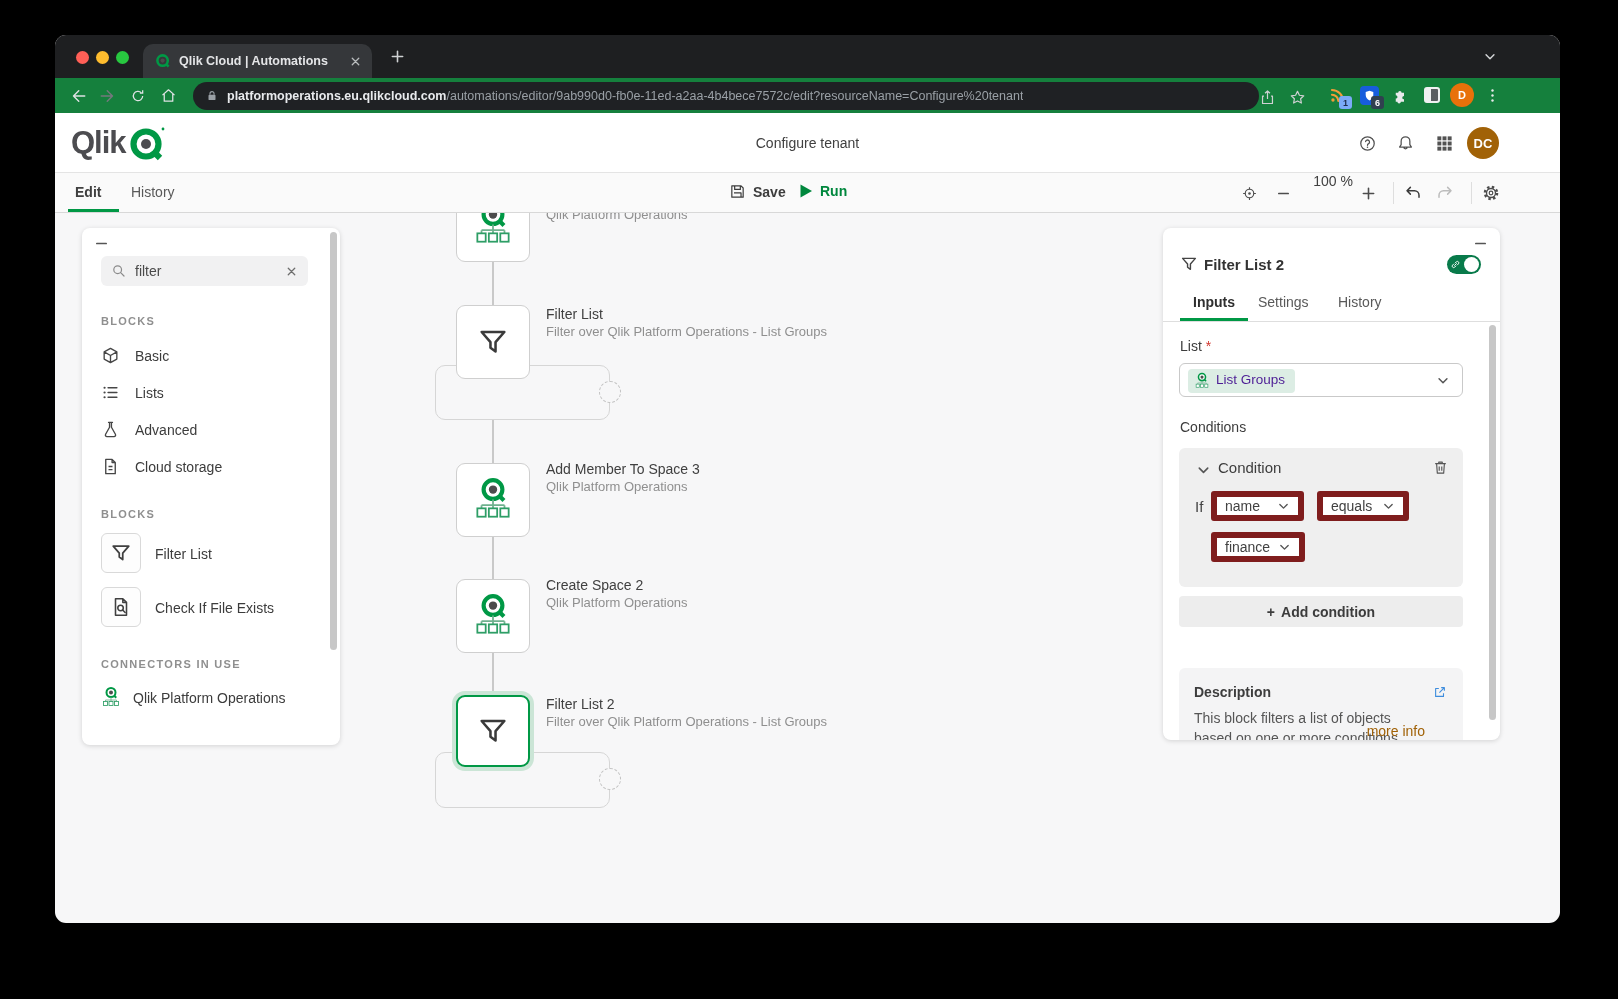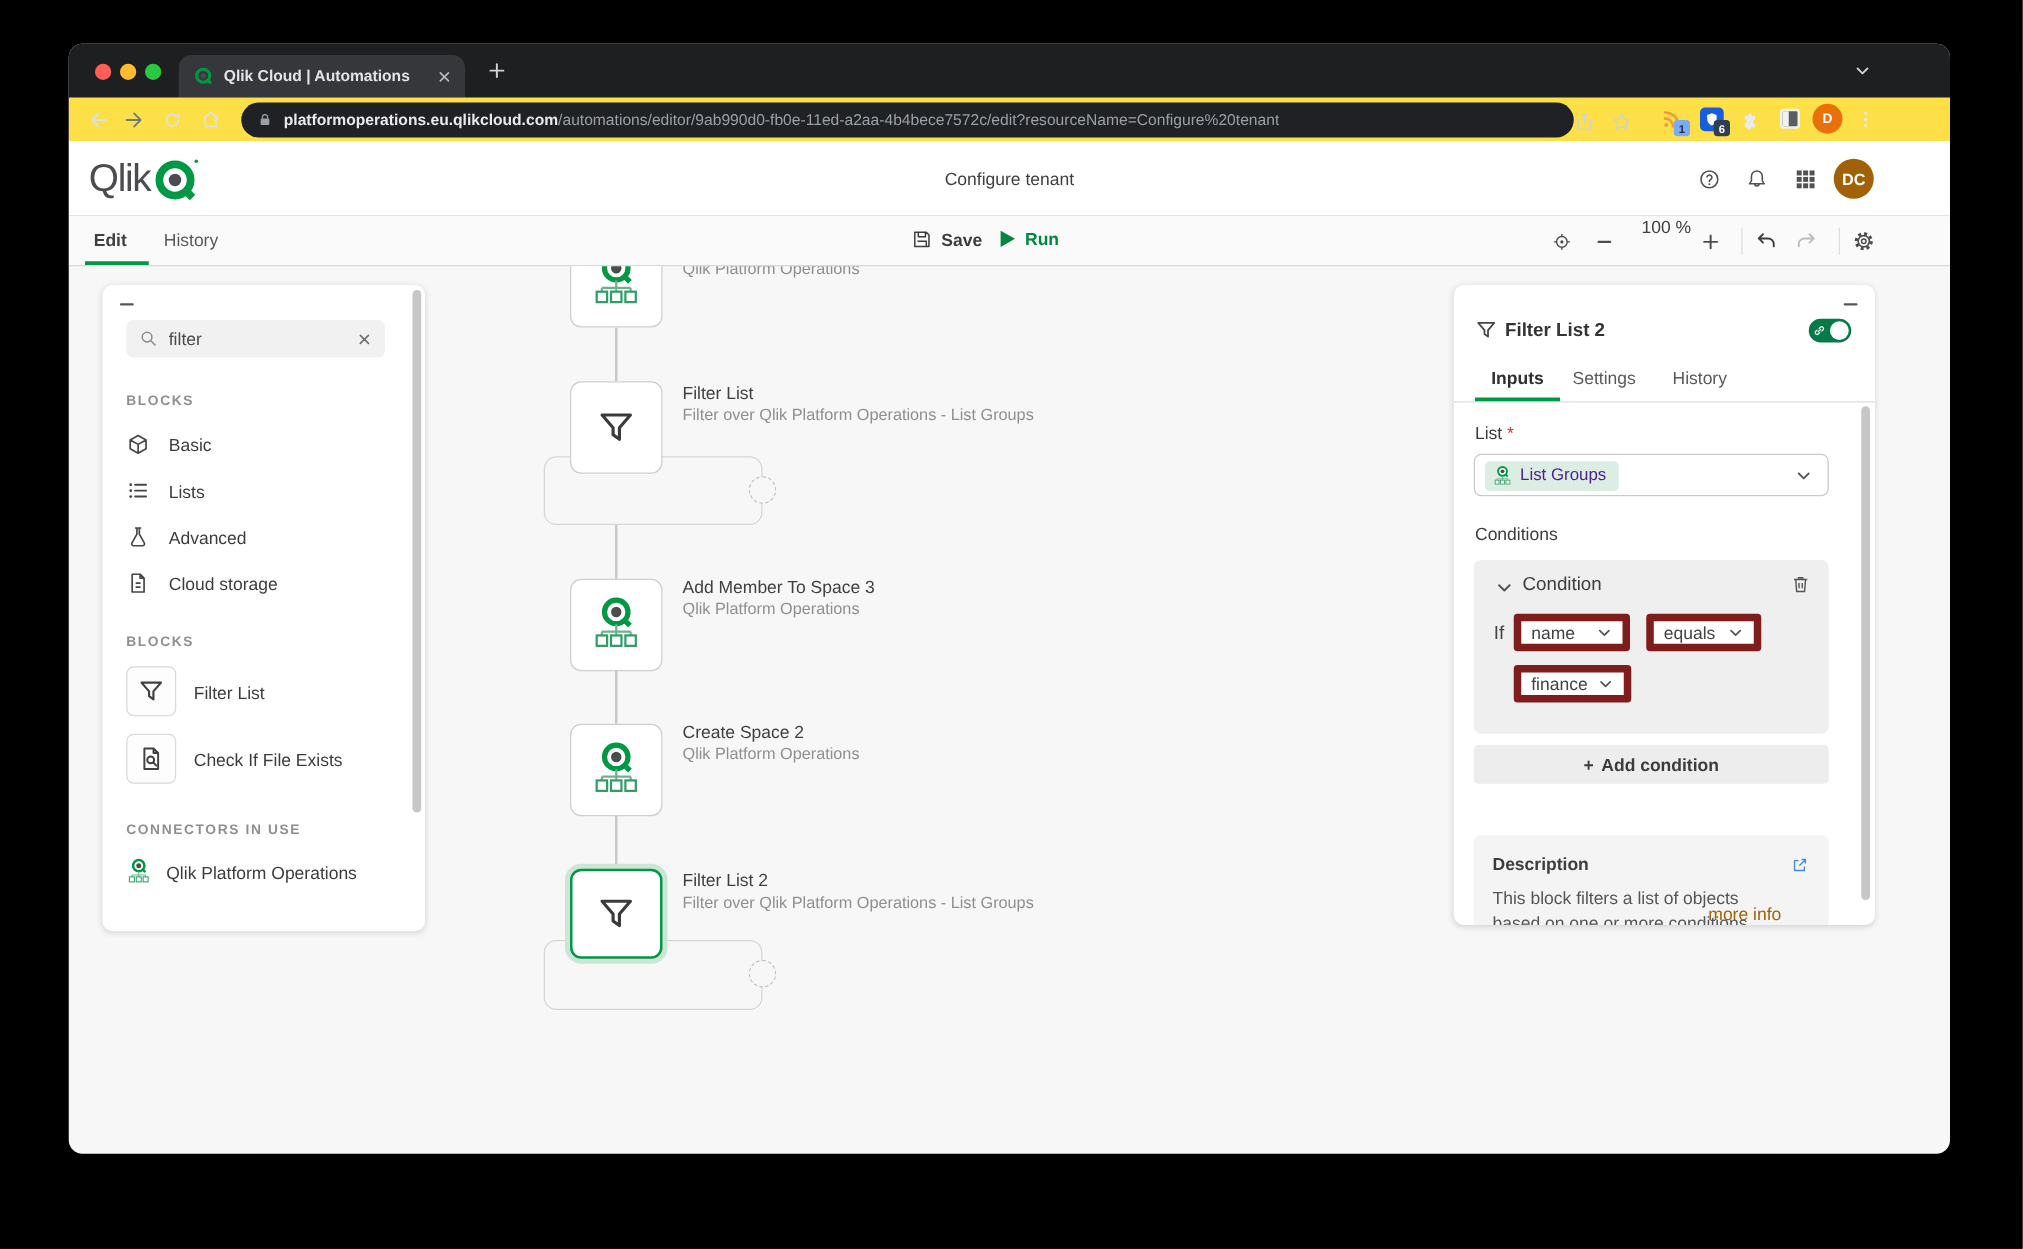--- a/index.html
+++ b/index.html
@@ -8,30 +8,30 @@
   svg { display:block; }
 
   
   .win { position:absolute; left:55px; top:35px; width:1505px; height:888px; border-radius:11px; overflow:hidden; background:#f7f7f8; box-shadow:0 18px 50px rgba(0,0,0,.6); }
 
   
   .tabstrip { position:absolute; left:0; top:0; right:0; height:56px; background:#1e1f21; }
   .light { position:absolute; top:16px; width:13px; height:13px; border-radius:50%; }
   .tab { position:absolute; left:88px; top:9px; width:229px; height:34px; background:#35373a; border-radius:10px 10px 0 0; display:flex; align-items:center; padding:0 10px 0 12px; gap:8px; }
   .tab-title { color:#e4e5e7; font-size:12.5px; flex:1; white-space:nowrap; overflow:hidden; font-weight:600; }
-  .chrome-bar { position:absolute; left:0; top:43px; right:0; height:35px; background:#fde047; display:flex; align-items:center; }
+  .chrome-bar { position:absolute; left:0; top:43px; right:0; height:35px; background:#15803d; display:flex; align-items:center; }
   .navbtn { width:30px; height:28px; display:flex; align-items:center; justify-content:center; color:#dee1e4; }
   .urlpill { position:absolute; left:138px; top:4px; width:1066px; height:28px; background:#1f2124; border-radius:14px; display:flex; align-items:center; padding:0 12px; color:#9aa0a6; }
   .url { font-size:12.5px; white-space:nowrap; overflow:hidden; margin-left:8px; }
   .url b { color:#e8eaed; font-weight:700; }
   .extbadge { position:absolute; right:-5px; bottom:-4px; min-width:13px; height:13px; border-radius:3px; font-size:9px; color:#fff; display:flex; align-items:center; justify-content:center; padding:0 2px; font-weight:700; }
 
   
   .apphead { position:absolute; left:0; top:78px; right:0; height:60px; background:#fff; border-bottom:1px solid #e4e4e4; }
-  .logo-word { font-size:31px; font-weight:400; color:#4c4c50; letter-spacing:-1px; }
+  .logo-word { font-size:31px; font-weight:700; color:#4c4c50; letter-spacing:-1px; }
   .headtitle { position:absolute; left:50%; top:50%; transform:translate(-50%,-50%); font-size:14px; color:#404040; }
   .roundicon { color:#525252; }
   .avatar { border-radius:50%; background:#a16207; color:#fff; display:flex; align-items:center; justify-content:center; font-weight:700; }
 
   
   .edbar { position:absolute; left:0; top:138px; right:0; height:40px; background:#fafafa; border-bottom:1px solid #d8d8d8; }
   .edtab { font-size:14px; color:#404040; }
   .greenline { position:absolute; height:3px; background:#009845; bottom:0; }
   .vdiv { position:absolute; top:9px; width:1px; height:22px; background:#dedede; }
 

